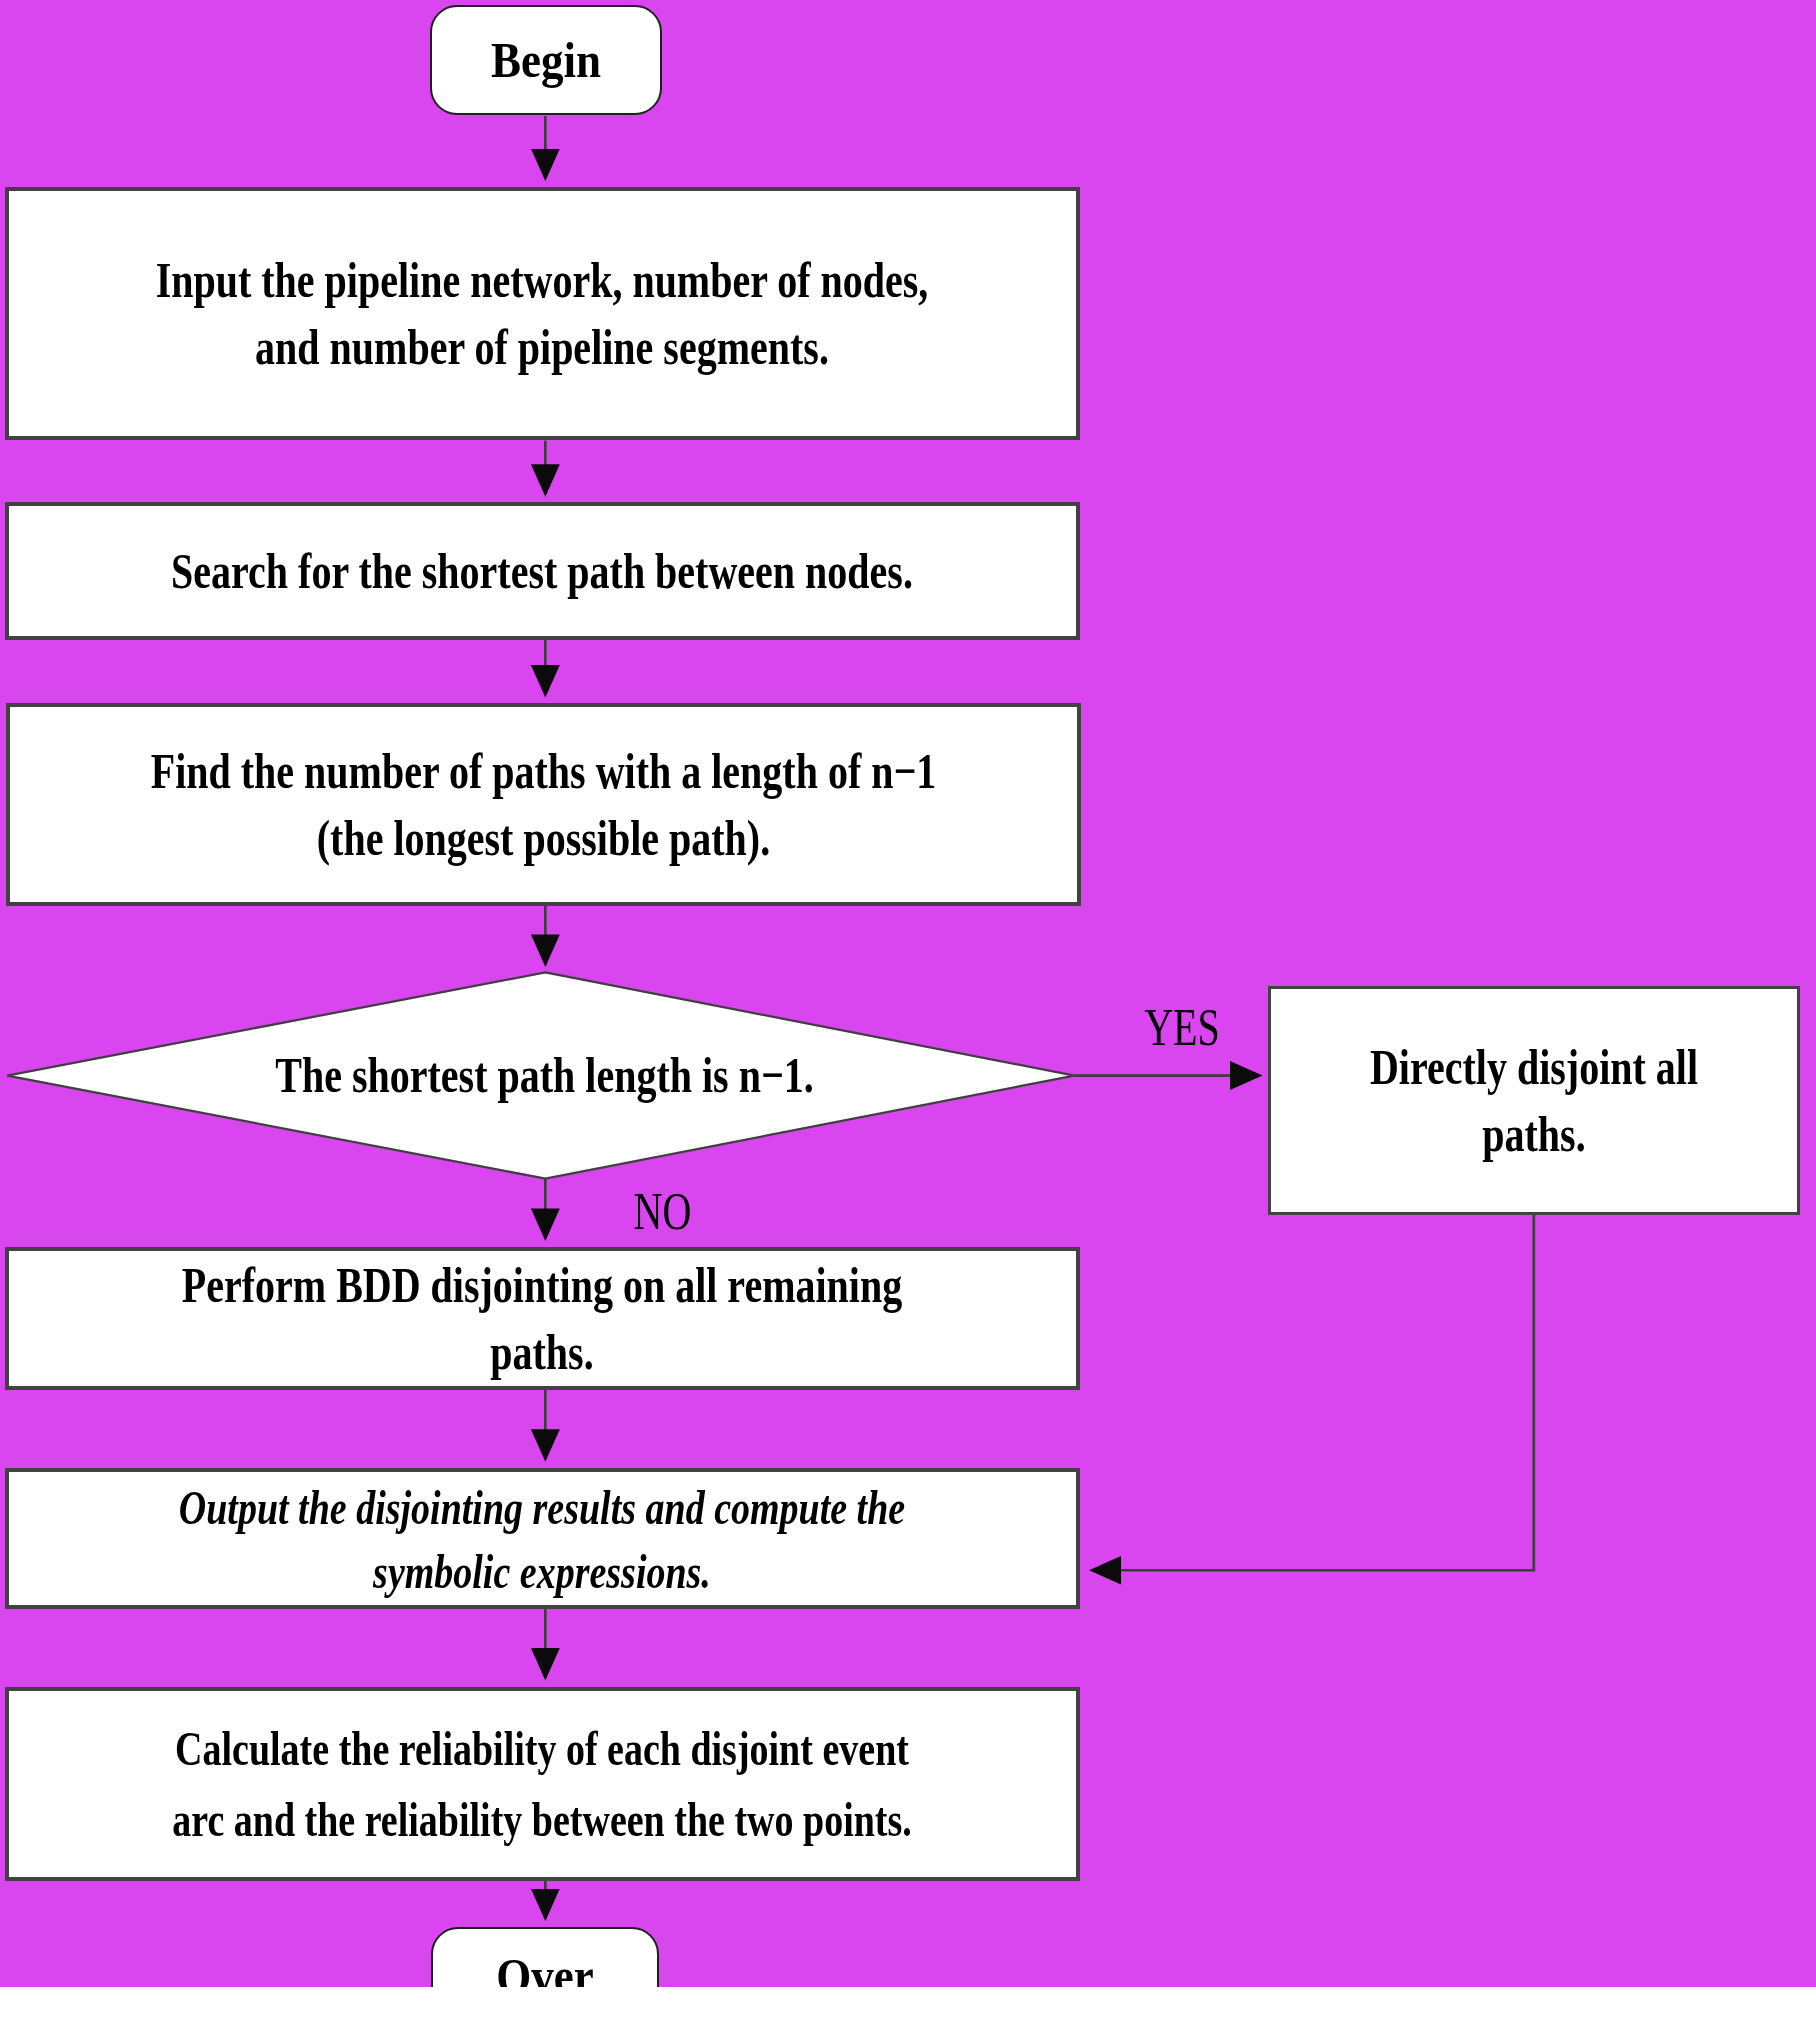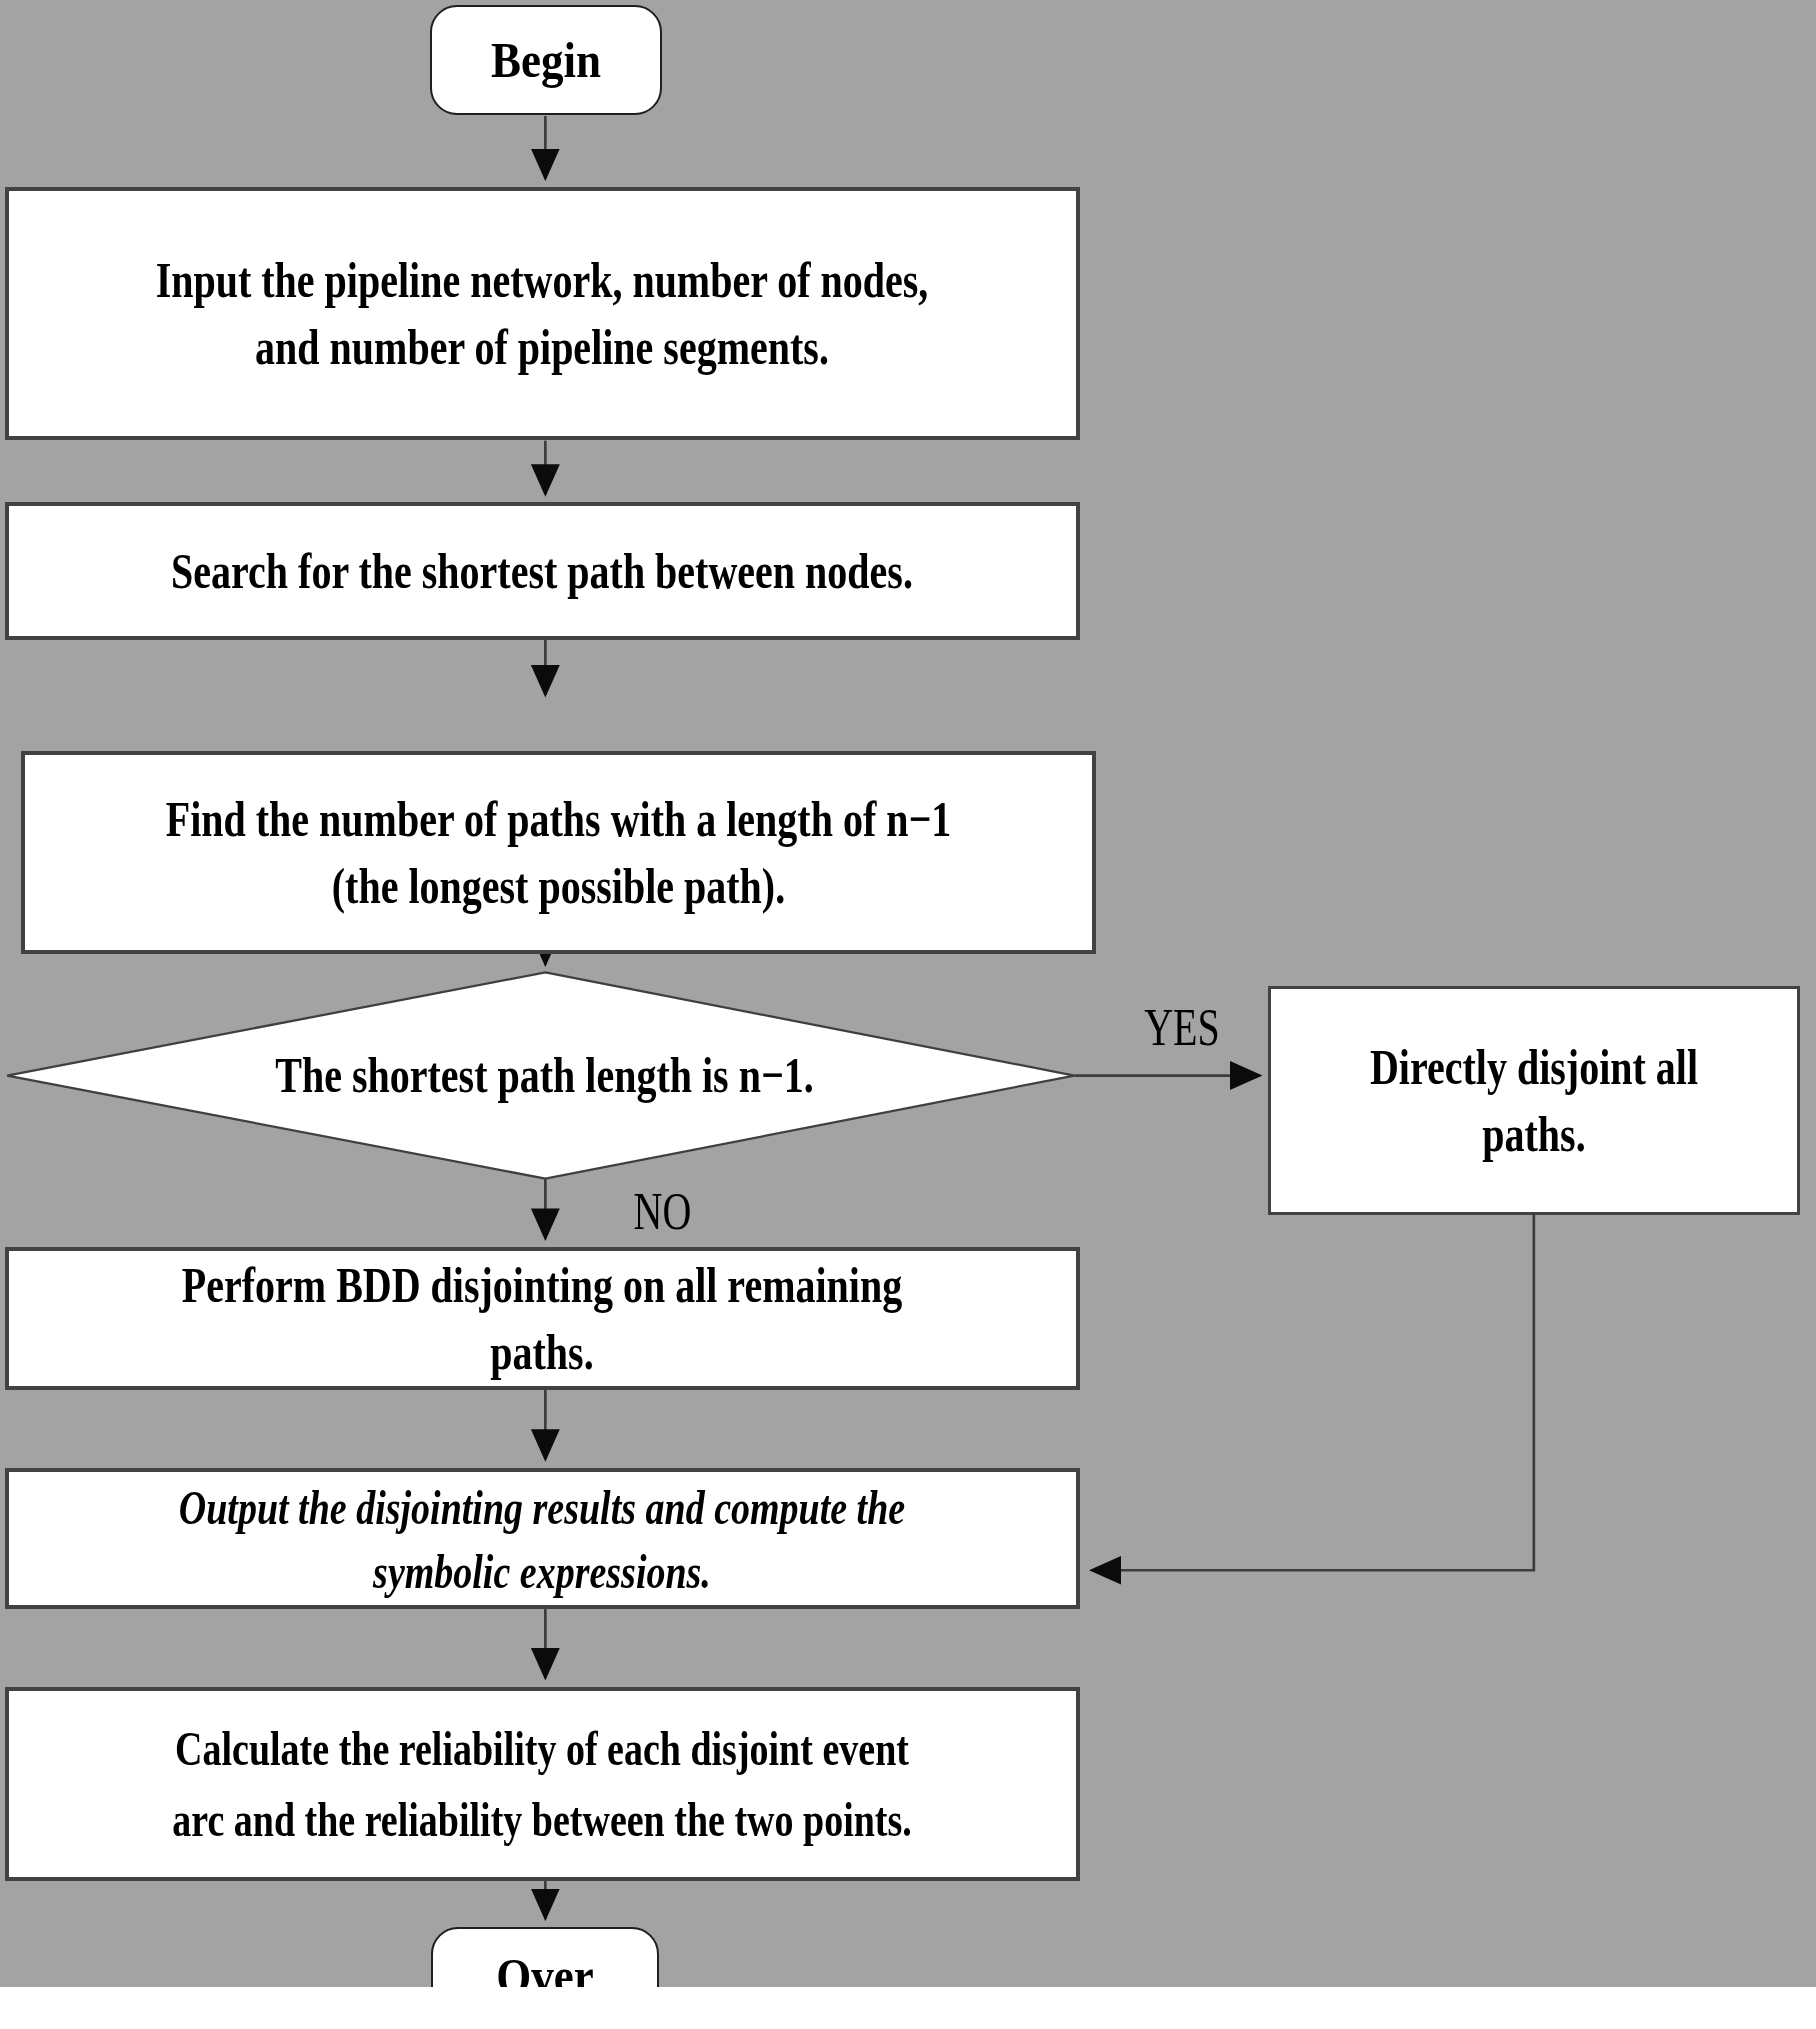--- a/index.html
+++ b/index.html
@@ -1,19 +1,19 @@
 <!DOCTYPE html>
 <html style="font-size:14.5px"><head>
 <meta charset="utf-8">
 <style>
   html,body { margin:0; padding:0; background:#ffffff; }
   #canvas {
     position:relative;
     width:1816px; height:1987px;
-    background:#a3a3a3;
+    background:#d946ef;
     font-family:"Liberation Serif","DejaVu Serif",serif;
     color:#000000;
     overflow:hidden;
   }
   #wires { position:absolute; left:0; top:0; z-index:1; }
 
   .node {
     position:absolute;
     z-index:2;
     background:#ffffff;
@@ -85,21 +85,21 @@
       <div>and number of pipeline segments.</div>
     </div>
   </div>
 
   <div class="node rect" style="left:4.5px; top:502px; width:1075px; height:138px;">
     <div class="lines">
       <div>Search for the shortest path between nodes.</div>
     </div>
   </div>
 
-  <div class="node rect" style="left:21px; top:703px; width:1075px; height:203px;margin-top:48px;">
+  <div class="node rect" style="left:6px; top:703px; width:1075px; height:203px;">
     <div class="lines">
       <div>Find the number of paths with a length of n−1</div>
       <div>(the longest possible path).</div>
     </div>
   </div>
 
   <div class="node plain" style="left:92px; top:1039px; width:905px; height:72px;">
     <div class="lines">The shortest path length is n−1.</div>
   </div>
 

